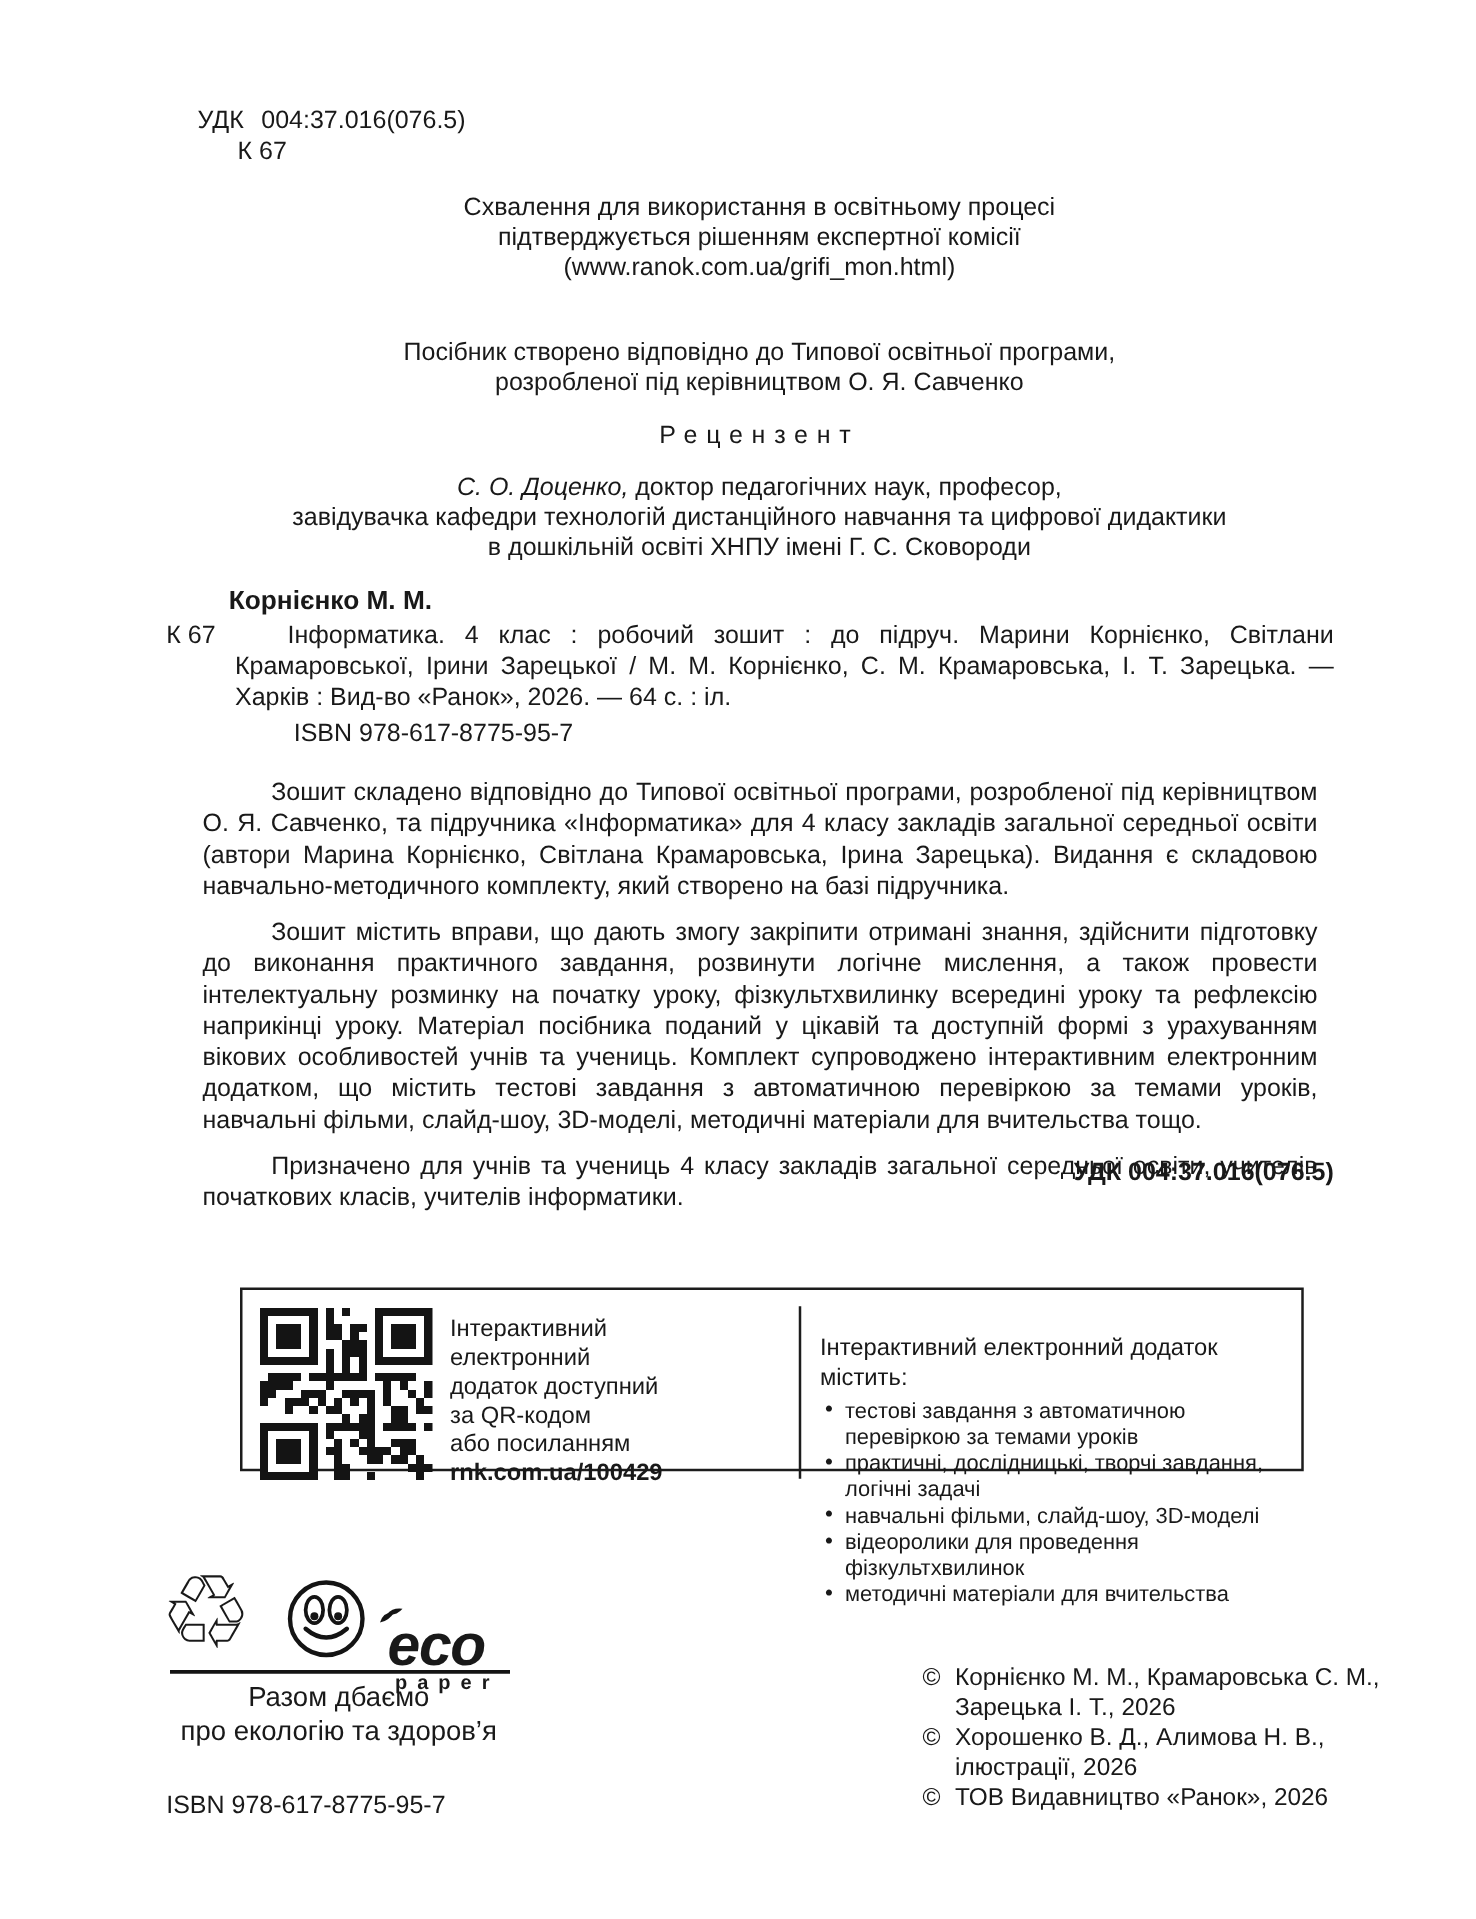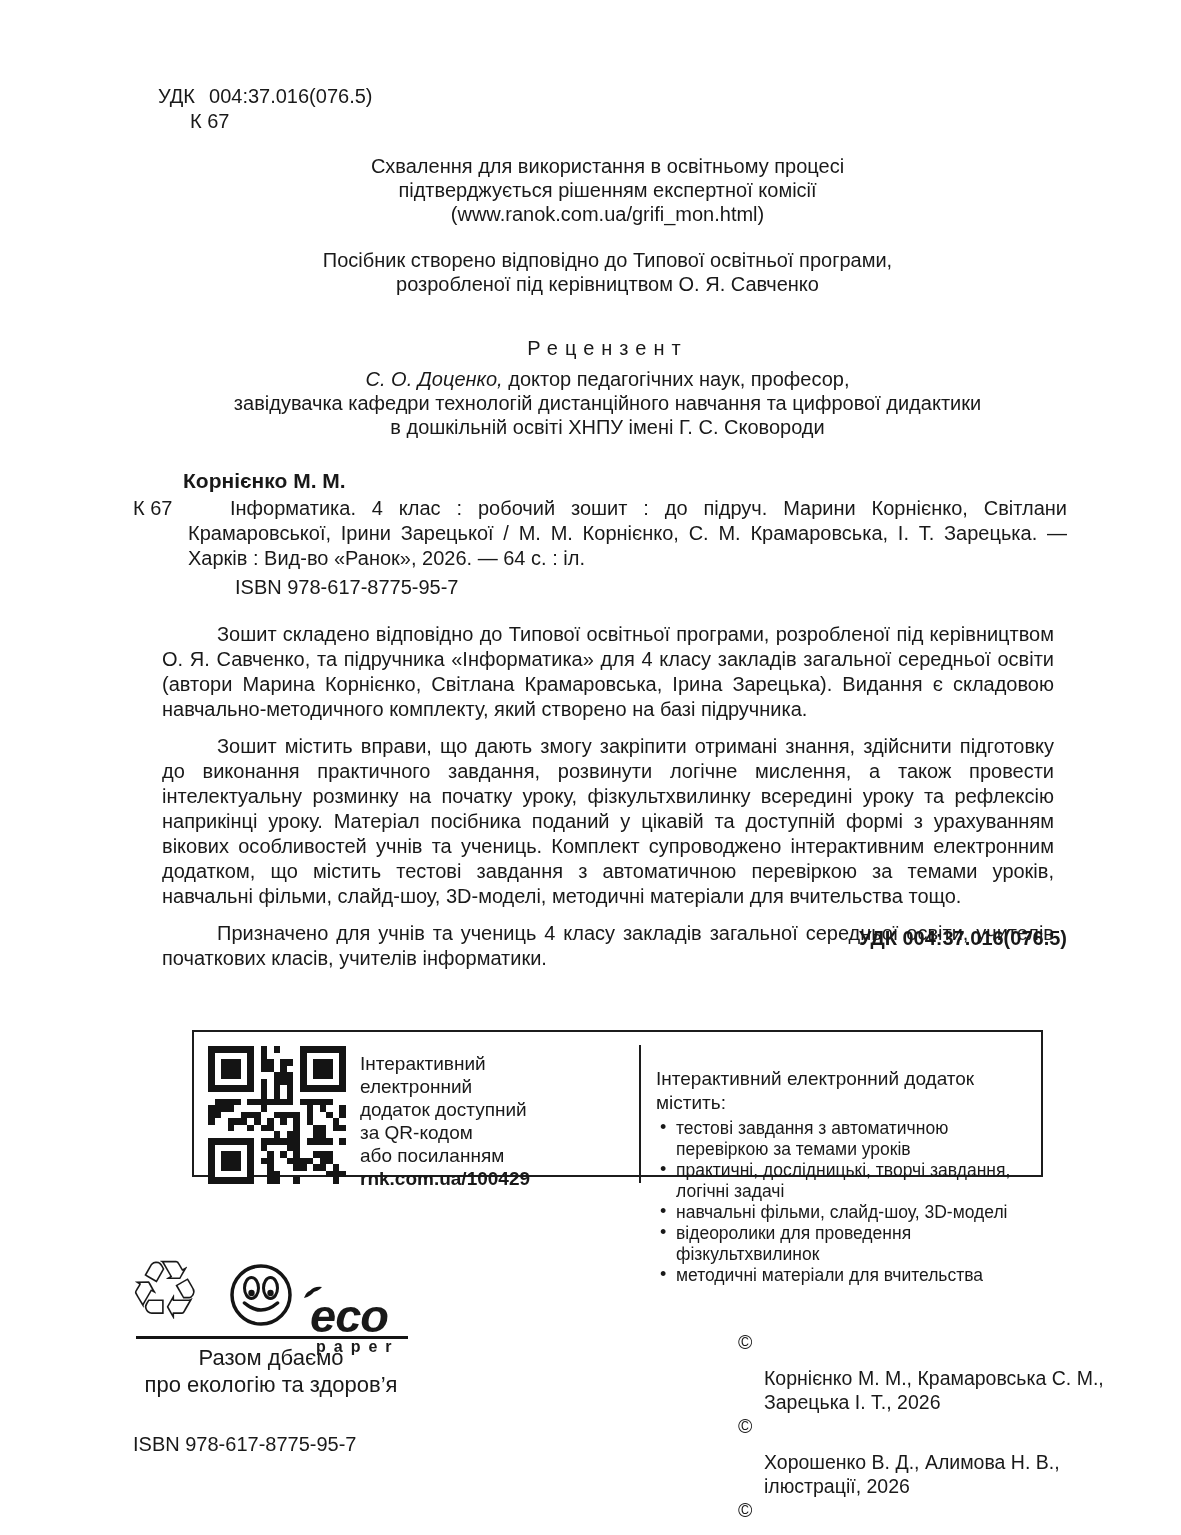--- a/index.html
+++ b/index.html
@@ -14,23 +14,23 @@
   .abs{position:absolute;}
 
   
   .udc-top{left:138px;top:84px;font-size:20px;line-height:25px;}
   .udc-row1{display:flex;gap:14px;margin-left:20px;}
   .udc-row2{margin-left:52px;}
 
   
   .centered{left:150px;width:915px;text-align:center;font-size:20px;line-height:24px;}
   .approval{top:154px;}
-  .program{top:248px;}
+  .program{top:270px;}
   .reviewer{top:336px;}
-  .reviewer-heading{display:block;letter-spacing:7px;margin-bottom:7px;}
+  .reviewer-heading{display:block;letter-spacing:7px;margin-bottom:18px;}
   .italic{font-style:italic;}
 
   
   .author-heading{left:183px;top:469px;font-size:21px;font-weight:bold;}
   .catalog-code{left:133px;top:497px;font-size:20px;}
   .catalog-desc{
     left:188px;top:496px;width:879px;
     font-size:20px;line-height:25px;
     text-align:justify;text-indent:42px;
   }
@@ -69,21 +69,21 @@
   .eco-word{position:relative;display:inline-block;font-size:47px;line-height:48px;font-weight:800;font-style:italic;letter-spacing:-1px;padding-left:10px;margin-top:36px;}
   .eco-leaf{position:absolute;left:2px;top:-6px;}
   .eco-paper{font-size:16px;font-weight:bold;letter-spacing:8px;margin:-2px 0 0 16px;}
   .eco-rule{left:136px;top:1336px;width:272px;height:3px;background:#141414;}
   .eco-slogan{left:108px;top:1344px;width:326px;text-align:center;font-size:22px;line-height:27px;white-space:pre-line;}
 
   
   .copyright{left:738px;top:1330px;width:400px;font-size:19.5px;line-height:24px;}
   .c-entry{display:flex;}
   .c-sym{width:26px;flex:0 0 26px;}
-  .c-text{white-space:pre-line;margin-top:36px;}
+  .c-text{white-space:pre-line;}
 
   .isbn-bottom{left:133px;top:1433px;font-size:20px;}
 </style>
 </head>
 <body>
 
 <div class="page">
 
   <div class="abs udc-top">
     <div class="udc-row1">

